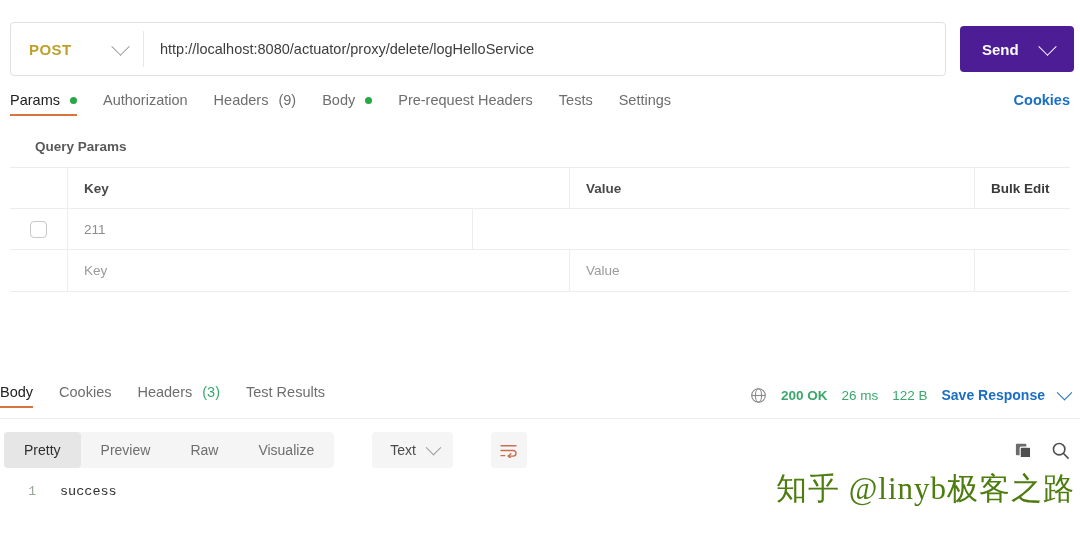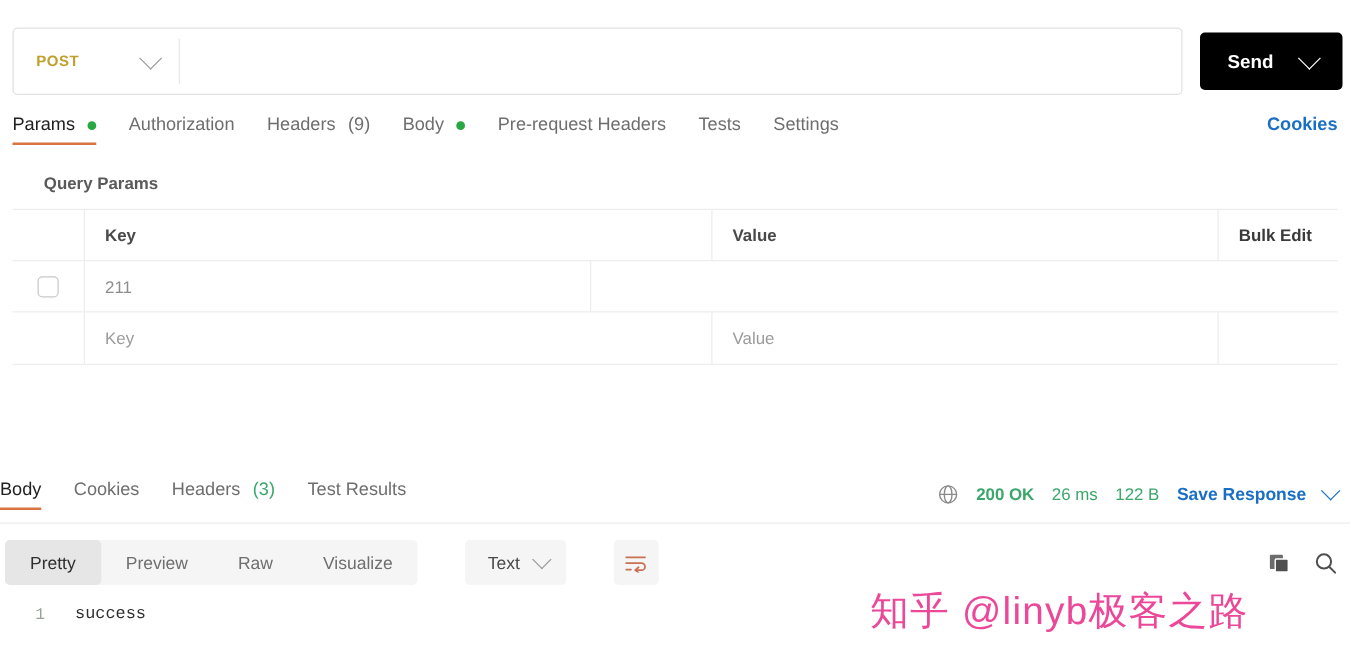--- a/index.html
+++ b/index.html
@@ -23,41 +23,41 @@
     width: 936px; height: 54px;
     border: 1px solid #e1e1e1; border-radius: 4px;
     background: #fff;
   }
   .method-select {
     display: flex; align-items: center; justify-content: space-between;
     width: 132px; height: 52px; padding: 0 16px 0 18px;
     cursor: pointer;
   }
   .method-label {
-    font-size: 12px; font-weight: bold; letter-spacing: .4px;
+    font-size: 15px; font-weight: bold; letter-spacing: .4px;
     color: #bfa02c;
   }
   .chev {
     width: 13px; height: 13px;
     border-right: 1.6px solid #9a9a9a;
     border-bottom: 1.6px solid #9a9a9a;
     transform: rotate(45deg) translate(-2px,-2px);
   }
   .method-divider { width: 1px; height: 36px; background: #e8e8e8; }
   .url-input {
     flex: 1; height: 52px; padding-left: 16px;
     display: flex; align-items: center;
     font-size: 14.5px; color: #3d3d3d;
     cursor: text;
   }
   .send-wrap {
     display: flex; align-items: center;
     margin-left: 14px;
     height: 46px; border-radius: 4px;
-    background: #000000; color: #fff;
+    background: #4c1d95; color: #fff;
     cursor: pointer;
   }
   .send-label {
     font-size: 15px; font-weight: bold;
     padding: 0 16px 0 22px;
   }
   .send-chev {
     padding: 0 20px 0 6px;
     display: flex; align-items: center; height: 46px;
   }
@@ -194,37 +194,38 @@
     font-family: "Liberation Mono", monospace;
     font-size: 13px; color: #9aa39a; padding-top: 4px;
   }
   .code-line {
     font-family: "Liberation Mono", monospace;
     font-size: 13.5px; color: #2f2f2f; padding-top: 4px; padding-left: 14px;
   }
 
   
   .watermark {
-    position: absolute; left: 696px; top: 468px;
-    font-size: 31px; color: #ec4899;
-    font-family: Liberation Sans, sans-serif;
+    position: absolute; left: 776px; top: 468px;
+    font-size: 31px; color: #4d7c0f;
+    font-family: Liberation Serif, serif;
     letter-spacing: 1px; white-space: nowrap;
     pointer-events: none;
   }
 </style>
 </head>
 <body>
 
 <div class="url-bar">
   <div class="url-box">
     <div class="method-select">
       <span class="method-label">POST</span>
       <span class="chev"></span>
     </div>
     <div class="method-divider"></div>
+    <div class="url-input">http://localhost:8080/actuator/proxy/delete/logHelloService</div>
   </div>
   <div class="send-wrap">
     <span class="send-label">Send</span>
     <span class="send-chev">
       <span class="chev"></span>
     </span>
   </div>
 </div>
 
 <div class="req-tabs">

